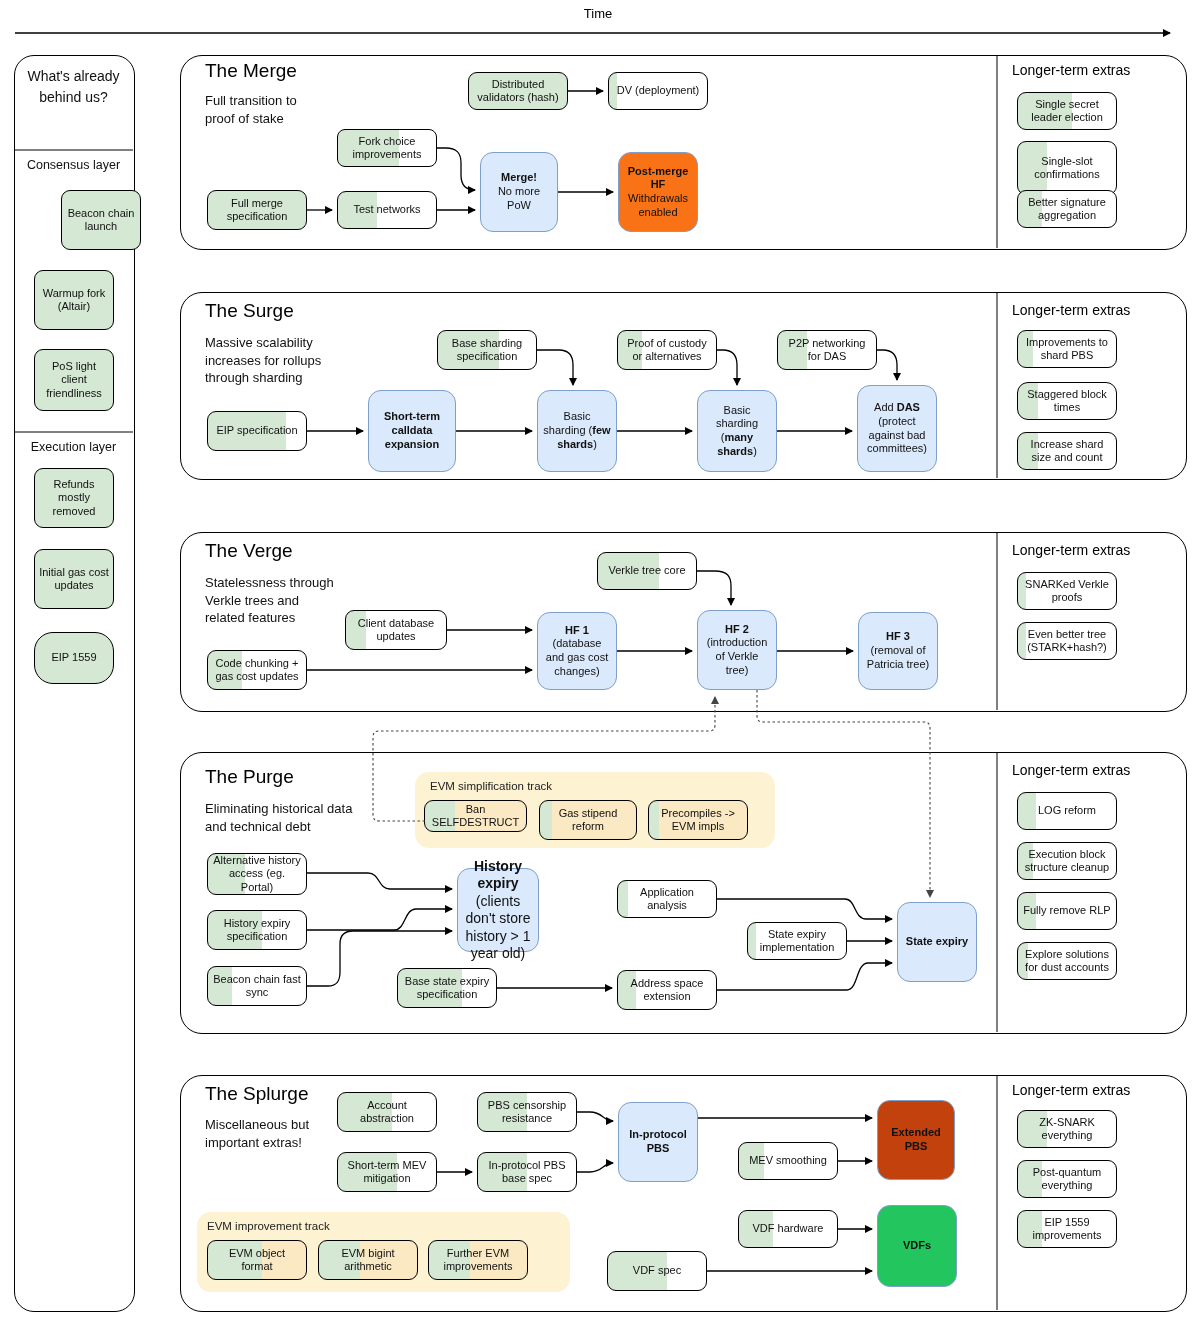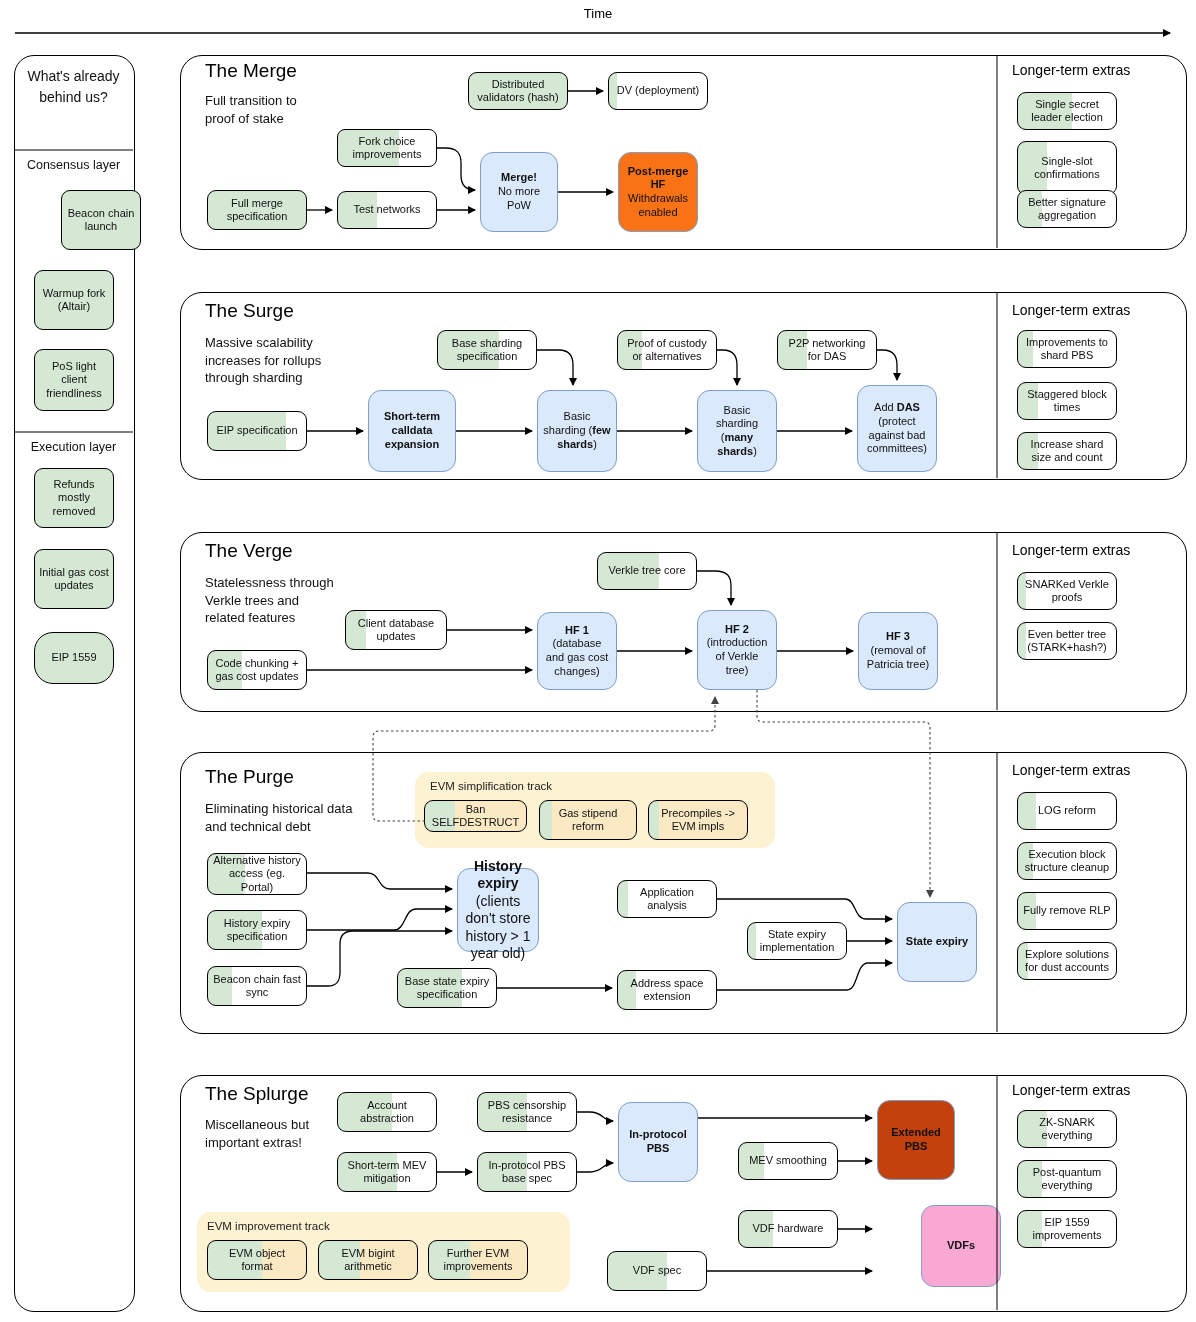--- a/index.html
+++ b/index.html
@@ -124,21 +124,21 @@
   <div class="ms" style="left: 697px; top: 390px; width: 80px; height: 82px; background: rgb(219, 233, 252); border-color: rgb(126, 159, 201);">
       <div class="inner"><span>Basic sharding (</span><b>many shards</b><span>)</span></div>
     </div>
   <div class="ms" style="left: 857px; top: 385px; width: 80px; height: 87px; background: rgb(219, 233, 252); border-color: rgb(126, 159, 201);">
       <div class="inner"><span>Add </span><b>DAS</b><span> (protect against bad committees)</span></div>
     </div>
   <div class="extras-h" style="left:1012px;top:302px;">Longer-term extras</div>
   <div class="box" style="left: 1017px; top: 330px; width: 100px; height: 38px; background: linear-gradient(90deg, rgb(213, 232, 212) 15%, rgb(255, 255, 255) 15%);">
       <span>Improvements to shard PBS</span>
     </div>
-  <div class="box" style="left: 1017px; top: 382px; width: 100px; height: 38px; background: linear-gradient(90deg, rgb(213, 232, 212) 20%, rgb(255, 255, 255) 20%);">
+  <div class="box" style="left: 1017px; top: 382px; width: 100px; height: 38px; background: linear-gradient(90deg, rgb(213, 232, 212) 20%, rgb(255, 255, 255) 20%); border-radius: 11px;">
       <span>Staggered block times</span>
     </div>
   <div class="box" style="left: 1017px; top: 432px; width: 100px; height: 38px; background: linear-gradient(90deg, rgb(213, 232, 212) 20%, rgb(255, 255, 255) 20%);">
       <span>Increase shard size and count</span>
     </div>
 
   <div class="title" style="left:205px;top:540px;">The Verge</div>
   <div class="subtitle" style="left:205px;top:574px;width:130px;">Statelessness through Verkle trees and related features</div>
   <div class="box" style="left: 597px; top: 552px; width: 100px; height: 38px; background: linear-gradient(90deg, rgb(213, 232, 212) 62%, rgb(255, 255, 255) 62%);">
       <span>Verkle tree core</span>
@@ -265,21 +265,21 @@
     </div>
   <div class="box on-yellow" style="left: 428px; top: 1240px; width: 100px; height: 40px; background: linear-gradient(90deg, rgb(213, 232, 212) 42%, rgb(251, 233, 196) 42%);">
       <span>Further EVM improvements</span>
     </div>
   <div class="box" style="left: 738px; top: 1210px; width: 100px; height: 38px; background: linear-gradient(90deg, rgb(213, 232, 212) 35%, rgb(255, 255, 255) 35%);">
       <span>VDF hardware</span>
     </div>
   <div class="box" style="left: 607px; top: 1251px; width: 100px; height: 40px; background: linear-gradient(90deg, rgb(213, 232, 212) 60%, rgb(255, 255, 255) 60%);">
       <span>VDF spec</span>
     </div>
-  <div class="ms" style="left: 877px; top: 1205px; width: 80px; height: 82px; background: #f9a8d4; border-color: rgb(126, 159, 201); margin-left: 44px;">
+  <div class="ms" style="left: 877px; top: 1205px; width: 80px; height: 82px; background: #22c55e; border-color: rgb(126, 159, 201);">
       <div class="inner"><b>VDFs</b></div>
     </div>
   <div class="extras-h" style="left:1012px;top:1082px;">Longer-term extras</div>
   <div class="box" style="left: 1017px; top: 1110px; width: 100px; height: 38px; background: linear-gradient(90deg, rgb(213, 232, 212) 30%, rgb(255, 255, 255) 30%);">
       <span>ZK-SNARK everything</span>
     </div>
   <div class="box" style="left: 1017px; top: 1160px; width: 100px; height: 38px; background: linear-gradient(90deg, rgb(213, 232, 212) 25%, rgb(255, 255, 255) 25%);">
       <span>Post-quantum everything</span>
     </div>
   <div class="box" style="left: 1017px; top: 1210px; width: 100px; height: 38px; background: linear-gradient(90deg, rgb(213, 232, 212) 25%, rgb(255, 255, 255) 25%);">

